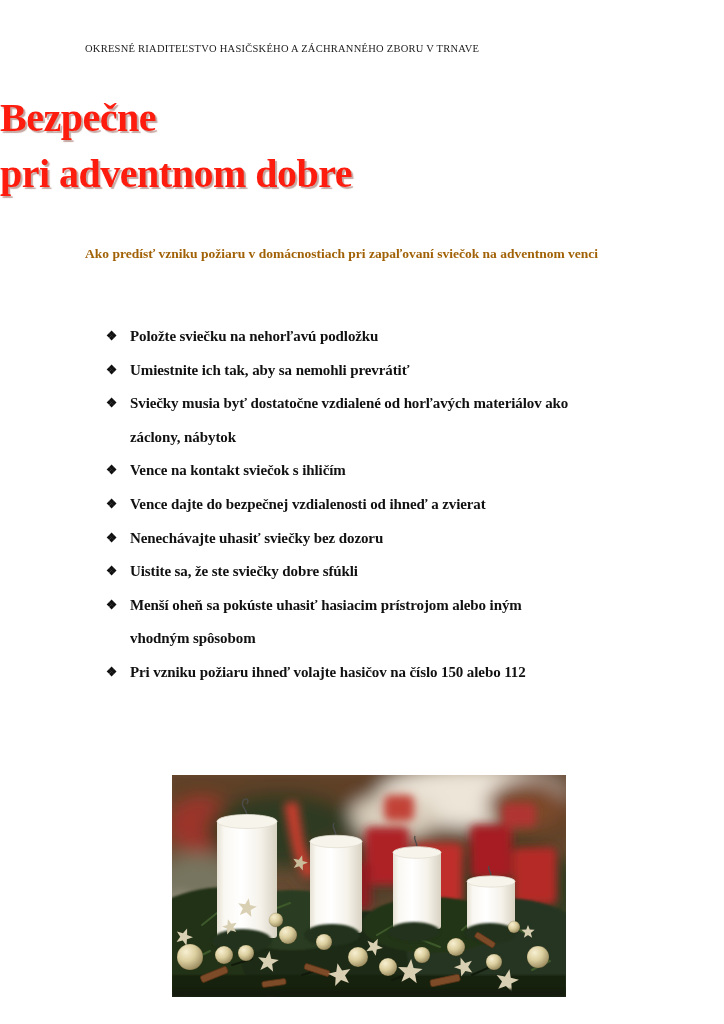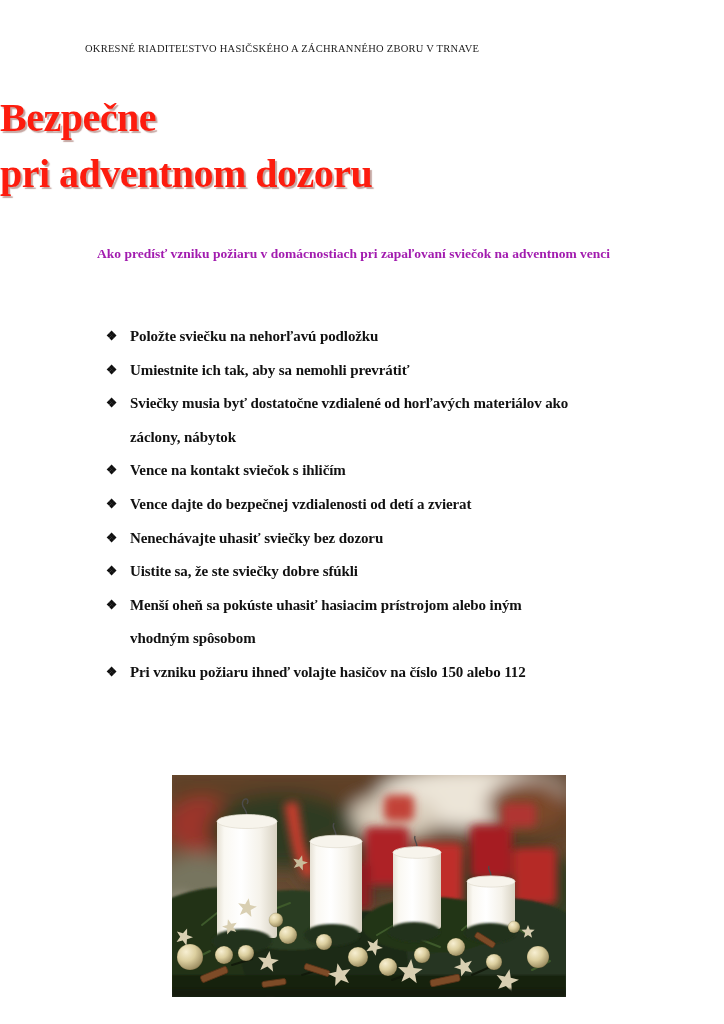--- a/index.html
+++ b/index.html
@@ -21,22 +21,21 @@
   .doc-title {
     position: absolute; left: 0; top: 90px; width: 706px;
     font-size: 40px; font-weight: 700; line-height: 56px;
     color: var(--title-color, #fd1c0e);
     text-shadow: 2px 2px 1px rgba(150, 95, 85, 0.55);
     letter-spacing: -0.5px;
   }
   .subtitle {
     position: absolute; left: 85px; top: 246px;
     font-size: 13.5px; font-weight: 700; white-space: nowrap;
-    color: #a21caf;
-    margin-left: 12px;
+    color: #a16207;
   }
   .tips-list {
     position: absolute; left: 106px; top: 320px; width: 566px;
     list-style: none; margin: 0; padding: 0;
     font-size: 15px; font-weight: 700; line-height: 33.6px;
     color: #111; letter-spacing: -0.1px;
   }
   .tips-list li { display: flex; align-items: flex-start; }
   .tips-list .bullet {
     flex: 0 0 24px; font-size: 12.5px; line-height: 33.6px;
@@ -52,21 +51,21 @@
 </style>
 </head>
 <body>
 
 <div class="page">
 
   <div class="org-header">OKRESNÉ RIADITEĽSTVO HASIČSKÉHO A ZÁCHRANNÉHO ZBORU V TRNAVE</div>
 
   <div class="doc-title">
     <div>Bezpečne</div>
-    <div>pri adventnom dozoru</div>
+    <div>pri adventnom dobre</div>
   </div>
 
   <div class="subtitle">Ako predísť vzniku požiaru v domácnostiach pri zapaľovaní sviečok na adventnom venci</div>
 
   <ul class="tips-list">
     <li>
         <span class="bullet">❖</span>
         <span class="txt">Položte sviečku na nehorľavú podložku</span>
       </li>
     <li>
@@ -77,21 +76,21 @@
         <span class="bullet">❖</span>
         <span class="txt">Sviečky musia byť dostatočne vzdialené od horľavých materiálov ako
 záclony, nábytok</span>
       </li>
     <li>
         <span class="bullet">❖</span>
         <span class="txt">Vence na kontakt sviečok s ihličím</span>
       </li>
     <li>
         <span class="bullet">❖</span>
-        <span class="txt">Vence dajte do bezpečnej vzdialenosti od detí a zvierat</span>
+        <span class="txt">Vence dajte do bezpečnej vzdialenosti od ihneď a zvierat</span>
       </li>
     <li>
         <span class="bullet">❖</span>
         <span class="txt">Nenechávajte uhasiť sviečky bez dozoru</span>
       </li>
     <li>
         <span class="bullet">❖</span>
         <span class="txt">Uistite sa, že ste sviečky dobre sfúkli</span>
       </li>
     <li>

